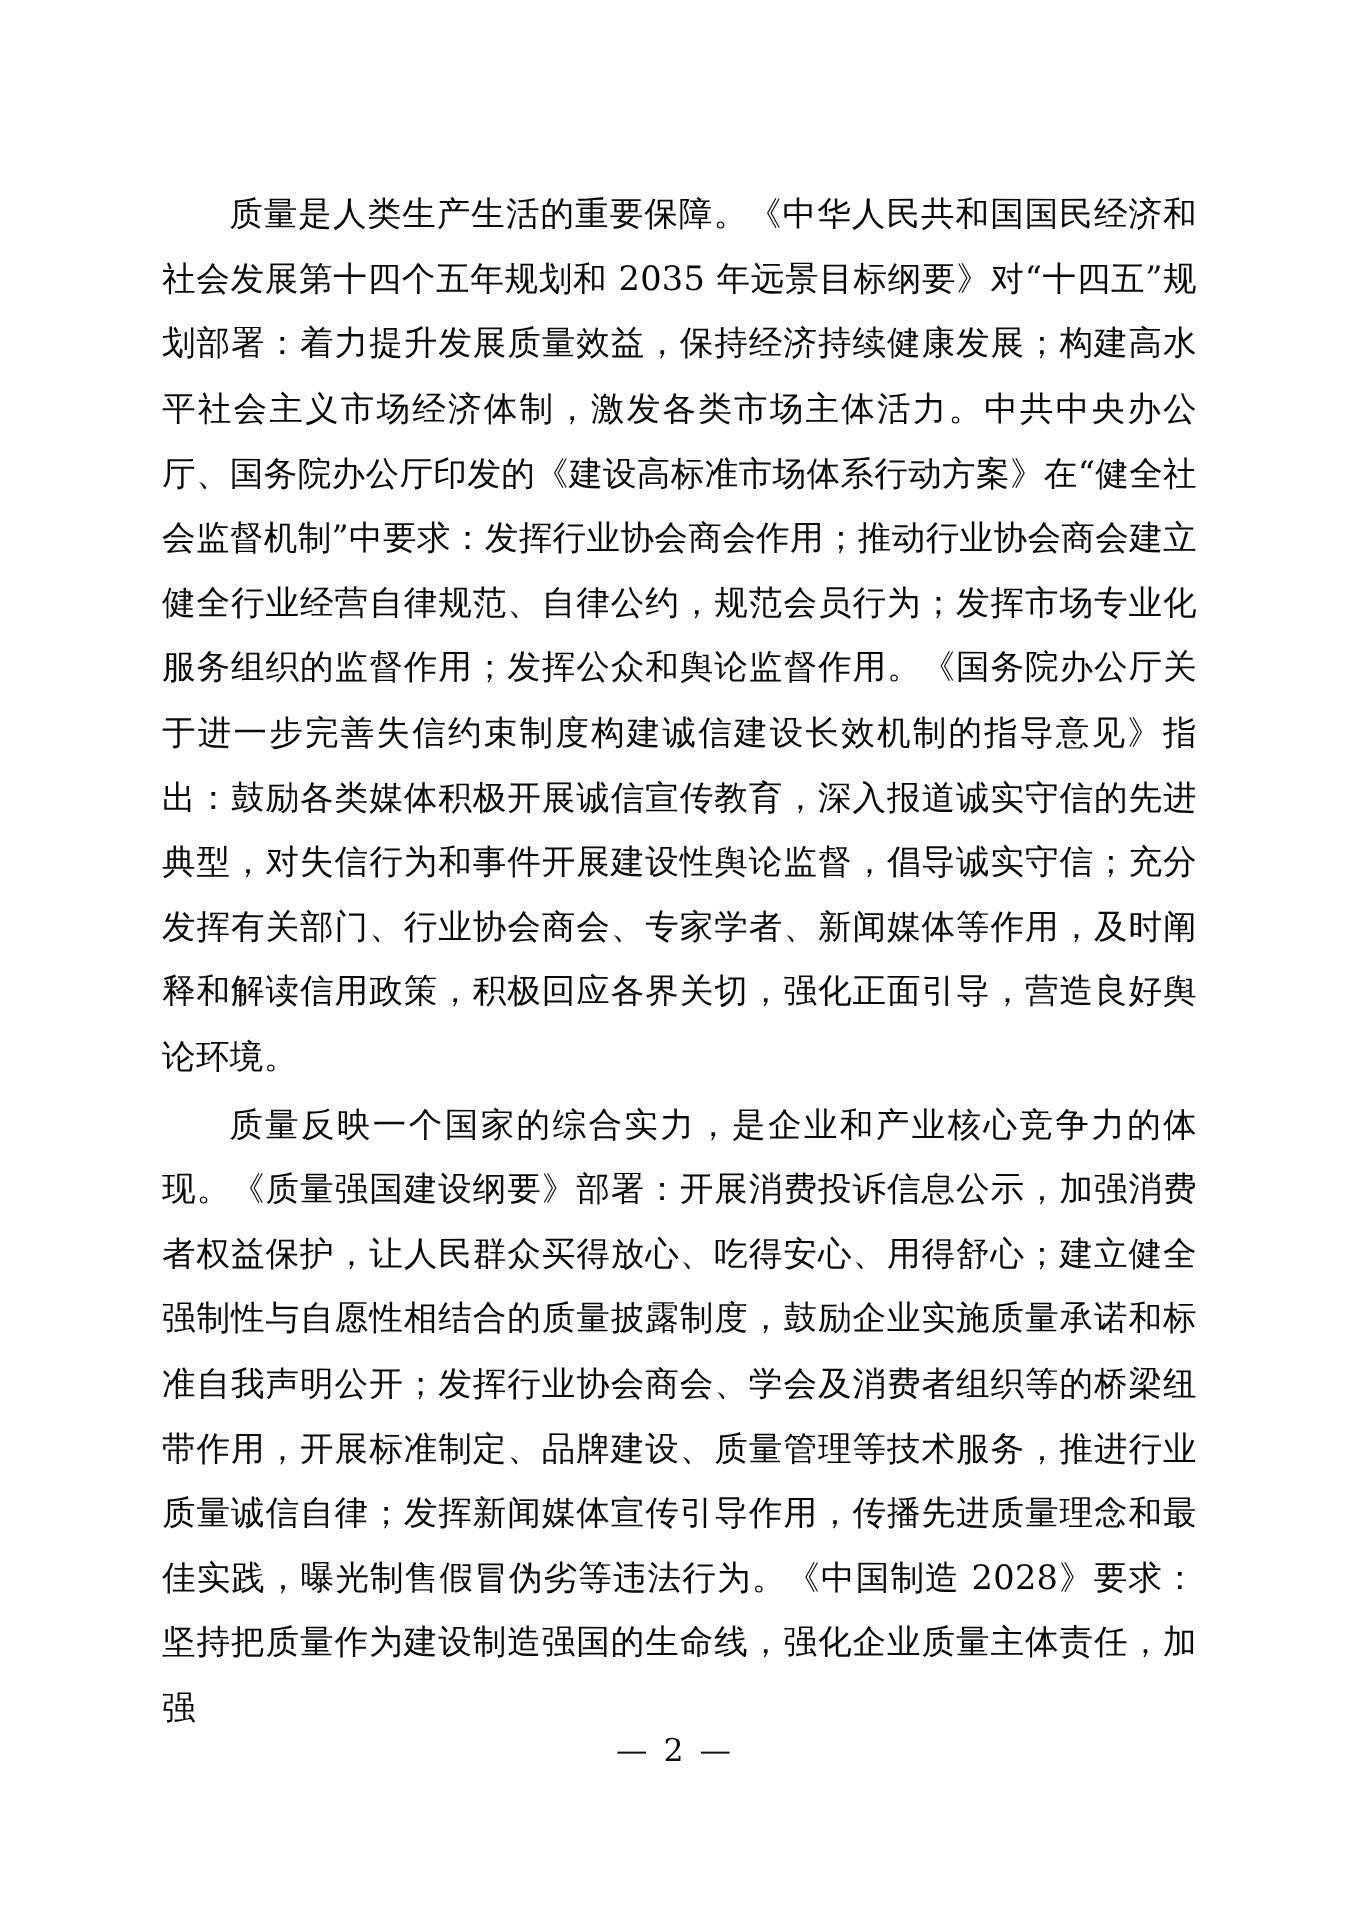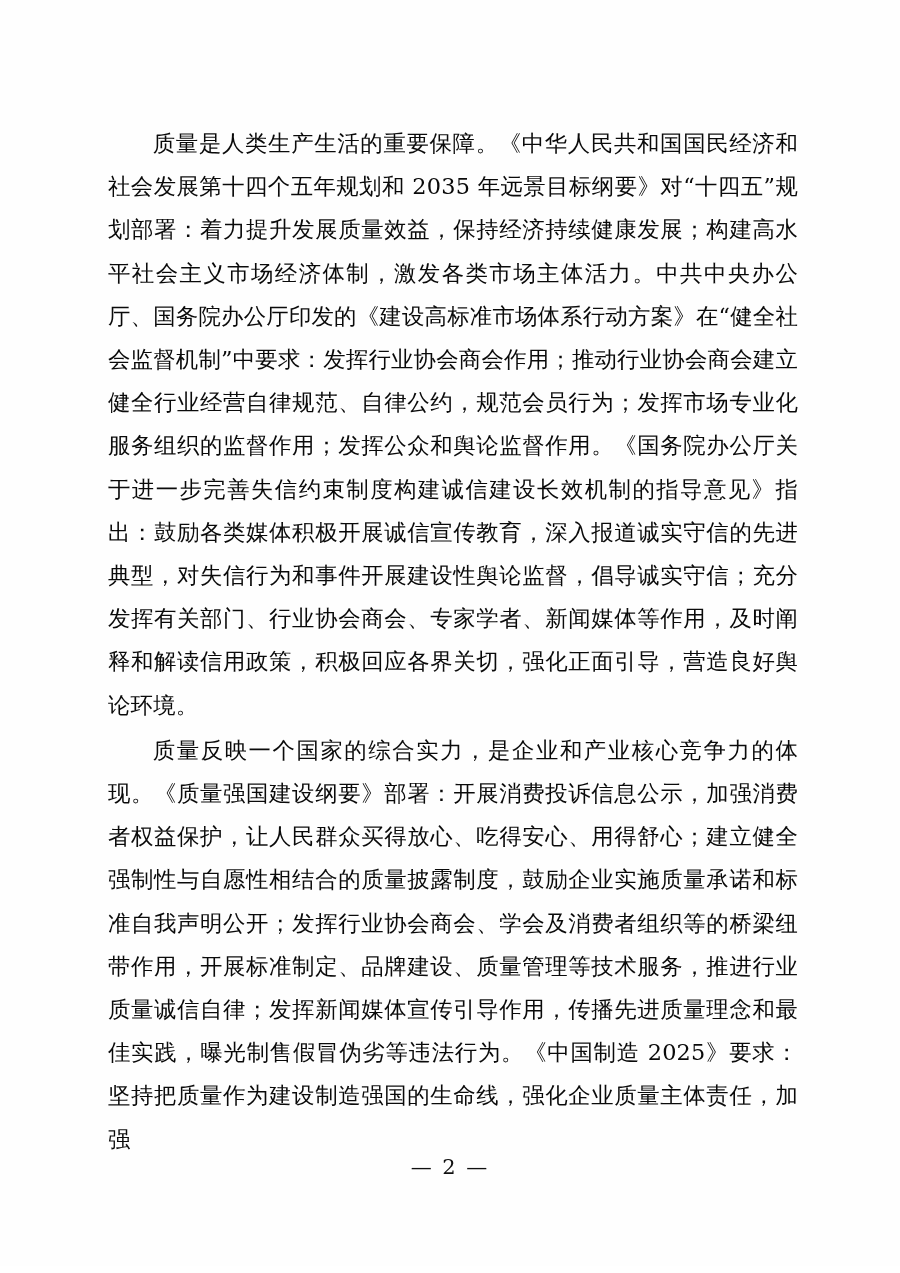--- a/index.html
+++ b/index.html
@@ -53,16 +53,16 @@
     letter-spacing: 2px;
     font-family: "DejaVu Serif", "Liberation Serif", serif;
   }
 </style>
 </head>
 <body>
 
 <div class="page">
   <div class="content">
     <p class="para">质量是人类生产生活的重要保障。《中华人民共和国国民经济和社会发展第十四个五年规划和 2035 年远景目标纲要》对“十四五”规划部署：着力提升发展质量效益，保持经济持续健康发展；构建高水平社会主义市场经济体制，激发各类市场主体活力。中共中央办公厅、国务院办公厅印发的《建设高标准市场体系行动方案》在“健全社会监督机制”中要求：发挥行业协会商会作用；推动行业协会商会建立健全行业经营自律规范、自律公约，规范会员行为；发挥市场专业化服务组织的监督作用；发挥公众和舆论监督作用。《国务院办公厅关于进一步完善失信约束制度构建诚信建设长效机制的指导意见》指出：鼓励各类媒体积极开展诚信宣传教育，深入报道诚实守信的先进典型，对失信行为和事件开展建设性舆论监督，倡导诚实守信；充分发挥有关部门、行业协会商会、专家学者、新闻媒体等作用，及时阐释和解读信用政策，积极回应各界关切，强化正面引导，营造良好舆论环境。</p>
-    <p class="para">质量反映一个国家的综合实力，是企业和产业核心竞争力的体现。《质量强国建设纲要》部署：开展消费投诉信息公示，加强消费者权益保护，让人民群众买得放心、吃得安心、用得舒心；建立健全强制性与自愿性相结合的质量披露制度，鼓励企业实施质量承诺和标准自我声明公开；发挥行业协会商会、学会及消费者组织等的桥梁纽带作用，开展标准制定、品牌建设、质量管理等技术服务，推进行业质量诚信自律；发挥新闻媒体宣传引导作用，传播先进质量理念和最佳实践，曝光制售假冒伪劣等违法行为。《中国制造 2025》要求：坚持把质量作为建设制造强国的生命线，强化企业质量主体责任，加强</p>
+    <p class="para">质量反映一个国家的综合实力，是企业和产业核心竞争力的体现。《质量强国建设纲要》部署：开展消费投诉信息公示，加强消费者权益保护，让人民群众买得放心、吃得安心、用得舒心；建立健全强制性与自愿性相结合的质量披露制度，鼓励企业实施质量承诺和标准自我声明公开；发挥行业协会商会、学会及消费者组织等的桥梁纽带作用，开展标准制定、品牌建设、质量管理等技术服务，推进行业质量诚信自律；发挥新闻媒体宣传引导作用，传播先进质量理念和最佳实践，曝光制售假冒伪劣等违法行为。《中国制造 2028》要求：坚持把质量作为建设制造强国的生命线，强化企业质量主体责任，加强</p>
   </div>
   <div class="footer">— 2 —</div>
 </div>
 
 </body></html>

